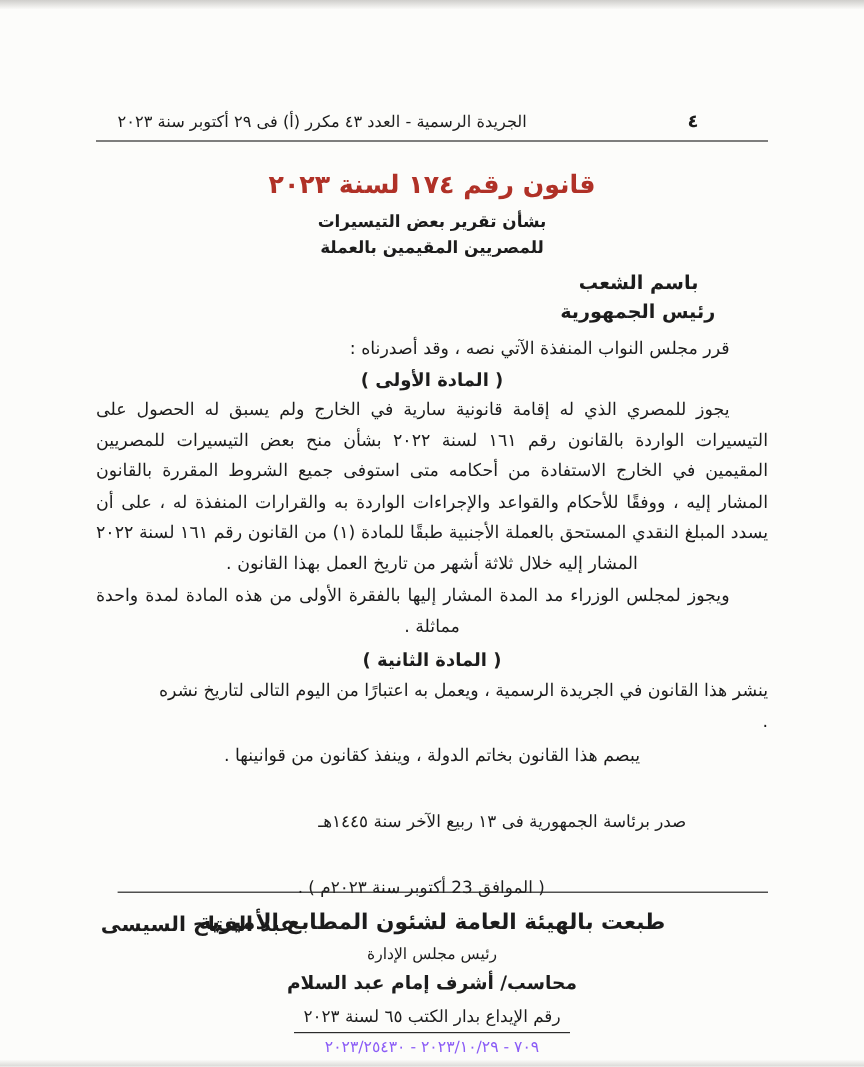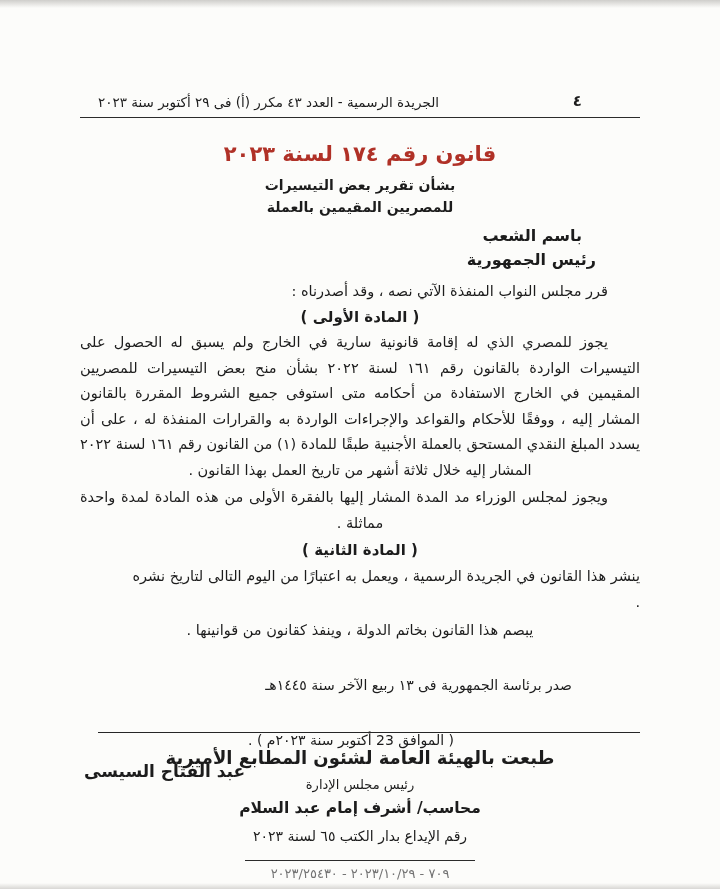--- a/index.html
+++ b/index.html
@@ -153,30 +153,30 @@
     font-size: 15.5px;
     font-weight: bold;
   }
   .deposit-wrap {
     margin-top: 9px;
     text-align: center;
   }
   .deposit {
     display: inline-block;
     font-size: 14px;
-    padding: 0 8px 16px 8px;
+    padding: 0 8px 4px 8px;
     border-bottom: 1.5px solid #2b2b2b;
   }
   .serial {
     margin-top: 5px;
     text-align: center;
     font-size: 13px;
     letter-spacing: 3px;
     direction: ltr;
-    color: #737373;
+    color: #8b5cf6;
   }
 </style>
 </head>
 <body>
 
 <div class="page">
   <div class="scan-edge-top"></div>
 
   <div class="content">
 

